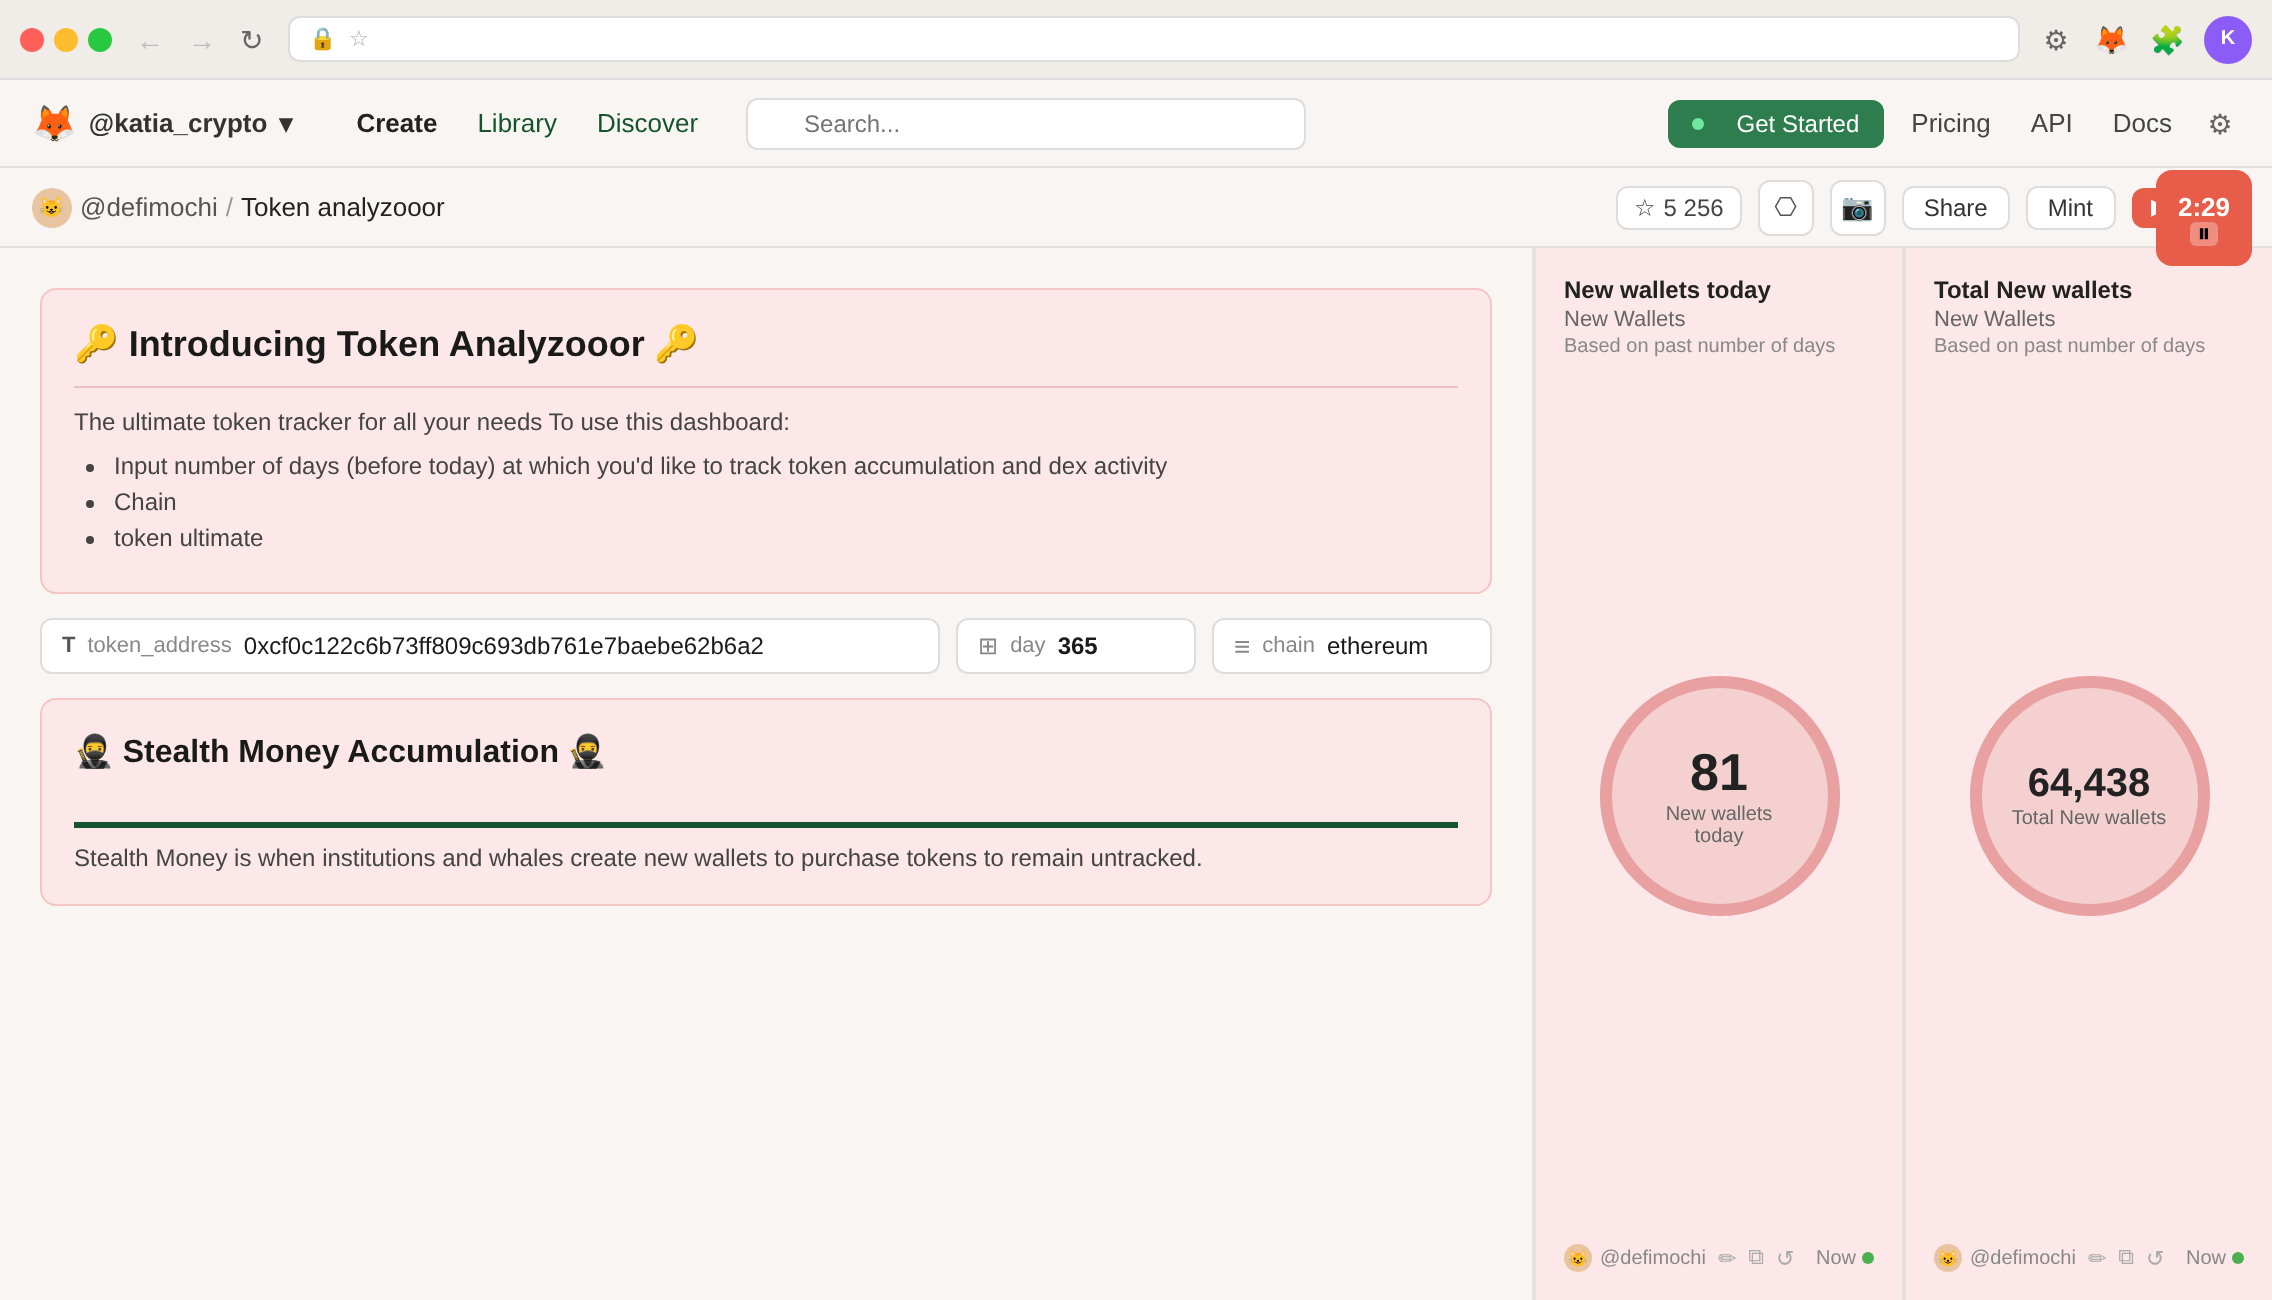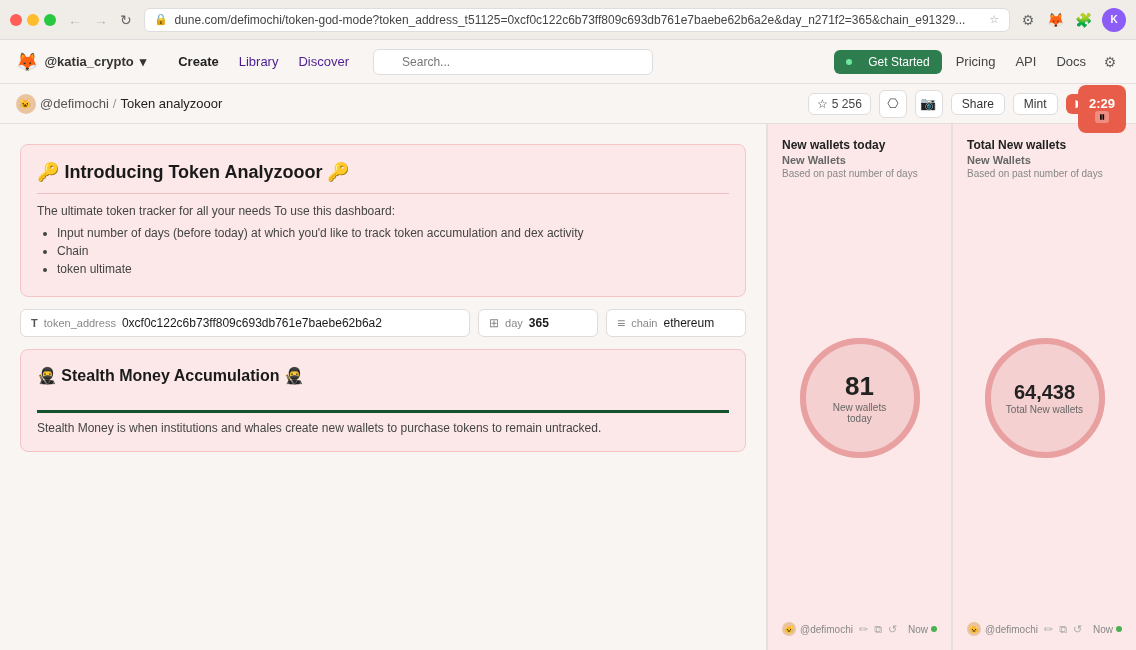--- a/index.html
+++ b/index.html
@@ -19,21 +19,21 @@
     .address-text { flex: 1; overflow: hidden; text-overflow: ellipsis; white-space: nowrap; color: #444; }
     .browser-actions { display: flex; gap: 8px; align-items: center; }
     .browser-icon { width: 20px; height: 20px; display: flex; align-items: center; justify-content: center; cursor: pointer; color: #666; font-size: 14px; }
     .avatar-circle { width: 24px; height: 24px; border-radius: 50%; background: #8b5cf6; display: flex; align-items: center; justify-content: center; color: white; font-size: 10px; font-weight: bold; }
 
     
     .top-nav { background: #f9f5f2; height: 44px; display: flex; align-items: center; padding: 0 16px; gap: 16px; border-bottom: 1px solid #e5e0db; }
     .nav-logo { display: flex; align-items: center; gap: 6px; font-weight: 600; font-size: 13px; color: #333; cursor: pointer; }
     .logo-fox { font-size: 18px; }
     .nav-links { display: flex; gap: 4px; margin-left: 8px; }
-    .nav-link { color: #4c1d95; font-size: 13px; padding: 4px 8px; border-radius: 4px; cursor: pointer; text-decoration: none; }
+    .nav-link { color: #14532d; font-size: 13px; padding: 4px 8px; border-radius: 4px; cursor: pointer; text-decoration: none; }
     .nav-search { flex: 1; max-width: 280px; }
     .search-box { width: 100%; background: white; border: 1px solid #ddd; border-radius: 6px; padding: 5px 10px 5px 28px; font-size: 12px; color: #999; position: relative; }
     .search-wrapper { position: relative; }
     .search-icon-pos { position: absolute; left: 8px; top: 50%; transform: translateY(-50%); color: #999; font-size: 12px; }
     .nav-right { margin-left: auto; display: flex; align-items: center; gap: 8px; }
     .btn-get-started { background: #2d7d4f; color: white; border: none; border-radius: 6px; padding: 5px 12px; font-size: 12px; cursor: pointer; display: flex; align-items: center; gap: 16px; }
     .btn-get-started .dot { width: 6px; height: 6px; background: #6ee7a0; border-radius: 50%; }
     .nav-text-link { color: #444; font-size: 13px; padding: 4px 6px; cursor: pointer; }
 
     
@@ -71,21 +71,21 @@
     .param-value { font-size: 12px; color: #1a1a1a; flex: 1; overflow: hidden; text-overflow: ellipsis; white-space: nowrap; }
 
     
     .stealth-section { background: #fce8e8; border: 1px solid #f5c5c5; border-radius: 8px; padding: 16px; }
     .stealth-title { font-size: 16px; font-weight: 600; margin-bottom: 8px; border-bottom: 3px solid #14532d; padding-bottom: 25px; }
     .stealth-desc { font-size: 12px; color: #444; }
 
     
     .metric-card { flex: 1; background: #fce8e8; border-left: 1px solid #e5e0db; padding: 14px; display: flex; flex-direction: column; }
     .metric-title { font-size: 12px; font-weight: 600; color: #222; margin-bottom: 2px; }
-    .metric-subtitle { font-size: 11px; color: #666; font-weight: 700; }
+    .metric-subtitle { font-size: 11px; color: #666; font-weight: 400; }
     .metric-description { font-size: 10px; color: #888; margin-top: 2px; }
     .metric-viz { flex: 1; display: flex; align-items: center; justify-content: center; position: relative; }
     .circle-bg { width: 120px; height: 120px; border-radius: 50%; background: #f5d0d0; display: flex; align-items: center; justify-content: center; flex-direction: column; position: relative; }
     .circle-ring { position: absolute; width: 120px; height: 120px; border-radius: 50%; border: 6px solid #e8a0a0; }
     .metric-number { font-size: 26px; font-weight: 700; color: #222; }
     .metric-label { font-size: 10px; color: #666; text-align: center; max-width: 80px; }
     .card-footer { display: flex; align-items: center; gap: 6px; margin-top: 6px; font-size: 10px; color: #888; }
     .card-footer-user { display: flex; align-items: center; gap: 4px; }
     .user-dot { width: 14px; height: 14px; border-radius: 50%; background: #e8c4a0; display: flex; align-items: center; justify-content: center; font-size: 8px; }
     .now-badge { display: flex; align-items: center; gap: 3px; margin-left: auto; }
@@ -108,21 +108,20 @@
     <button class="browser-btn btn-yellow"></button>
     <button class="browser-btn btn-green"></button>
   </div>
   <div class="nav-arrows">
     <button class="nav-arrow" disabled="">←</button>
     <button class="nav-arrow" disabled="">→</button>
     <button class="nav-arrow">↻</button>
   </div>
   <div class="address-bar">
     <span style="color:#888; font-size:11px;">🔒</span>
-    <span class="address-text">dune.com/defimochi/token-god-mode?token_address_t51125=0xcf0c122c6b73ff809c693db761e7baebe62b6a2e&amp;day_n271f2=365&amp;chain_e91329...</span>
     <span style="color:#aaa; font-size:11px;">☆</span>
   </div>
   <div class="browser-actions">
     <div class="browser-icon">⚙</div>
     <div class="browser-icon">🦊</div>
     <div class="browser-icon">🧩</div>
     <div class="avatar-circle">K</div>
   </div>
 </div>
 

